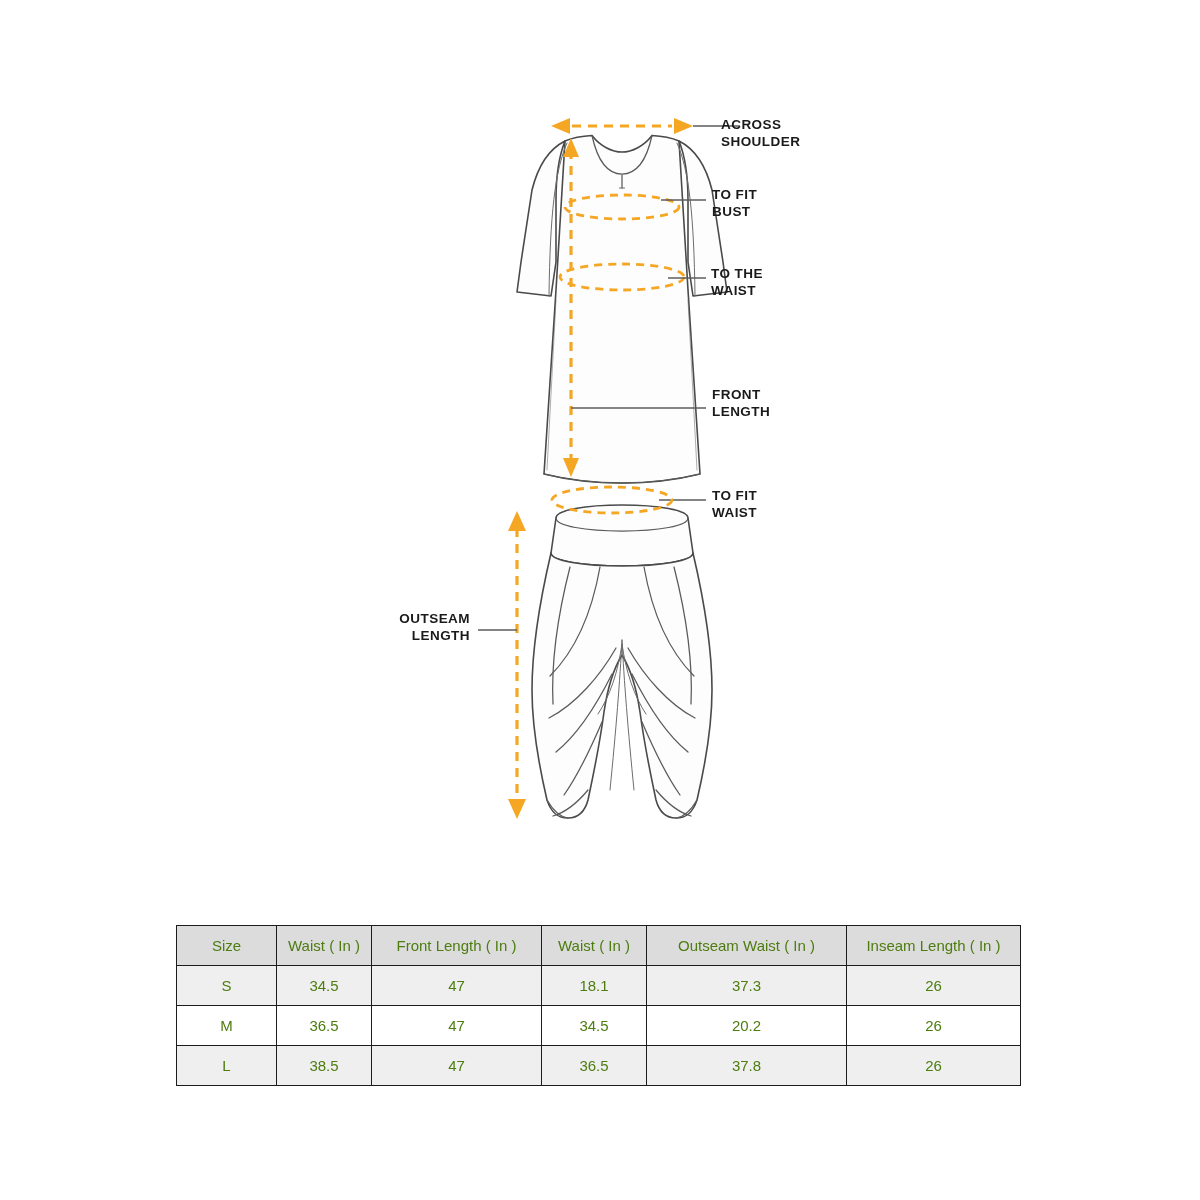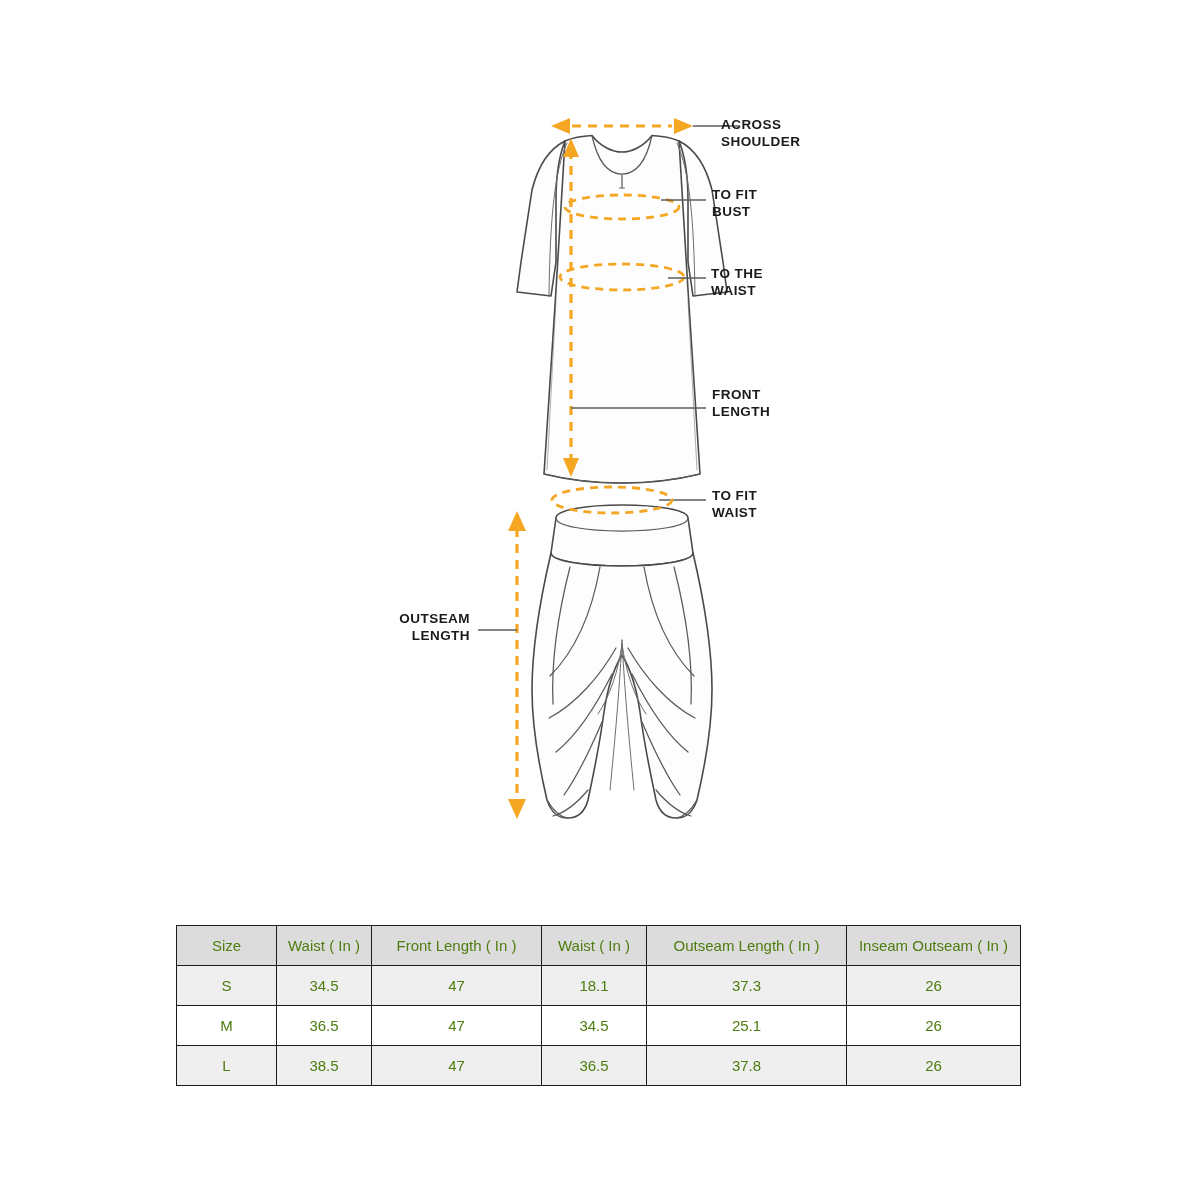--- a/index.html
+++ b/index.html
@@ -311,39 +311,39 @@
         <col class="c3">
           <col class="c4">
           <col class="c5">
       </colgroup>
       <thead>
         <tr>
           <th>Size</th>
           <th>Waist ( In )</th>
           <th>Front Length ( In )</th>
           <th>Waist ( In )</th>
-          <th>Outseam Length ( In )</th>
-          <th>Inseam Outseam ( In )</th>
+          <th>Outseam Waist ( In )</th>
+          <th>Inseam Length ( In )</th>
         </tr>
       </thead>
       <tbody>
         <tr class="row-shaded">
           <td>S</td>
           <td>34.5</td>
           <td>47</td>
           <td>18.1</td>
           <td>37.3</td>
           <td>26</td>
         </tr>
         <tr class="row-plain">
           <td>M</td>
           <td>36.5</td>
           <td>47</td>
           <td>34.5</td>
-          <td>25.1</td>
+          <td>20.2</td>
           <td>26</td>
         </tr>
         <tr class="row-shaded">
           <td>L</td>
           <td>38.5</td>
           <td>47</td>
           <td>36.5</td>
           <td>37.8</td>
           <td>26</td>
         </tr>

